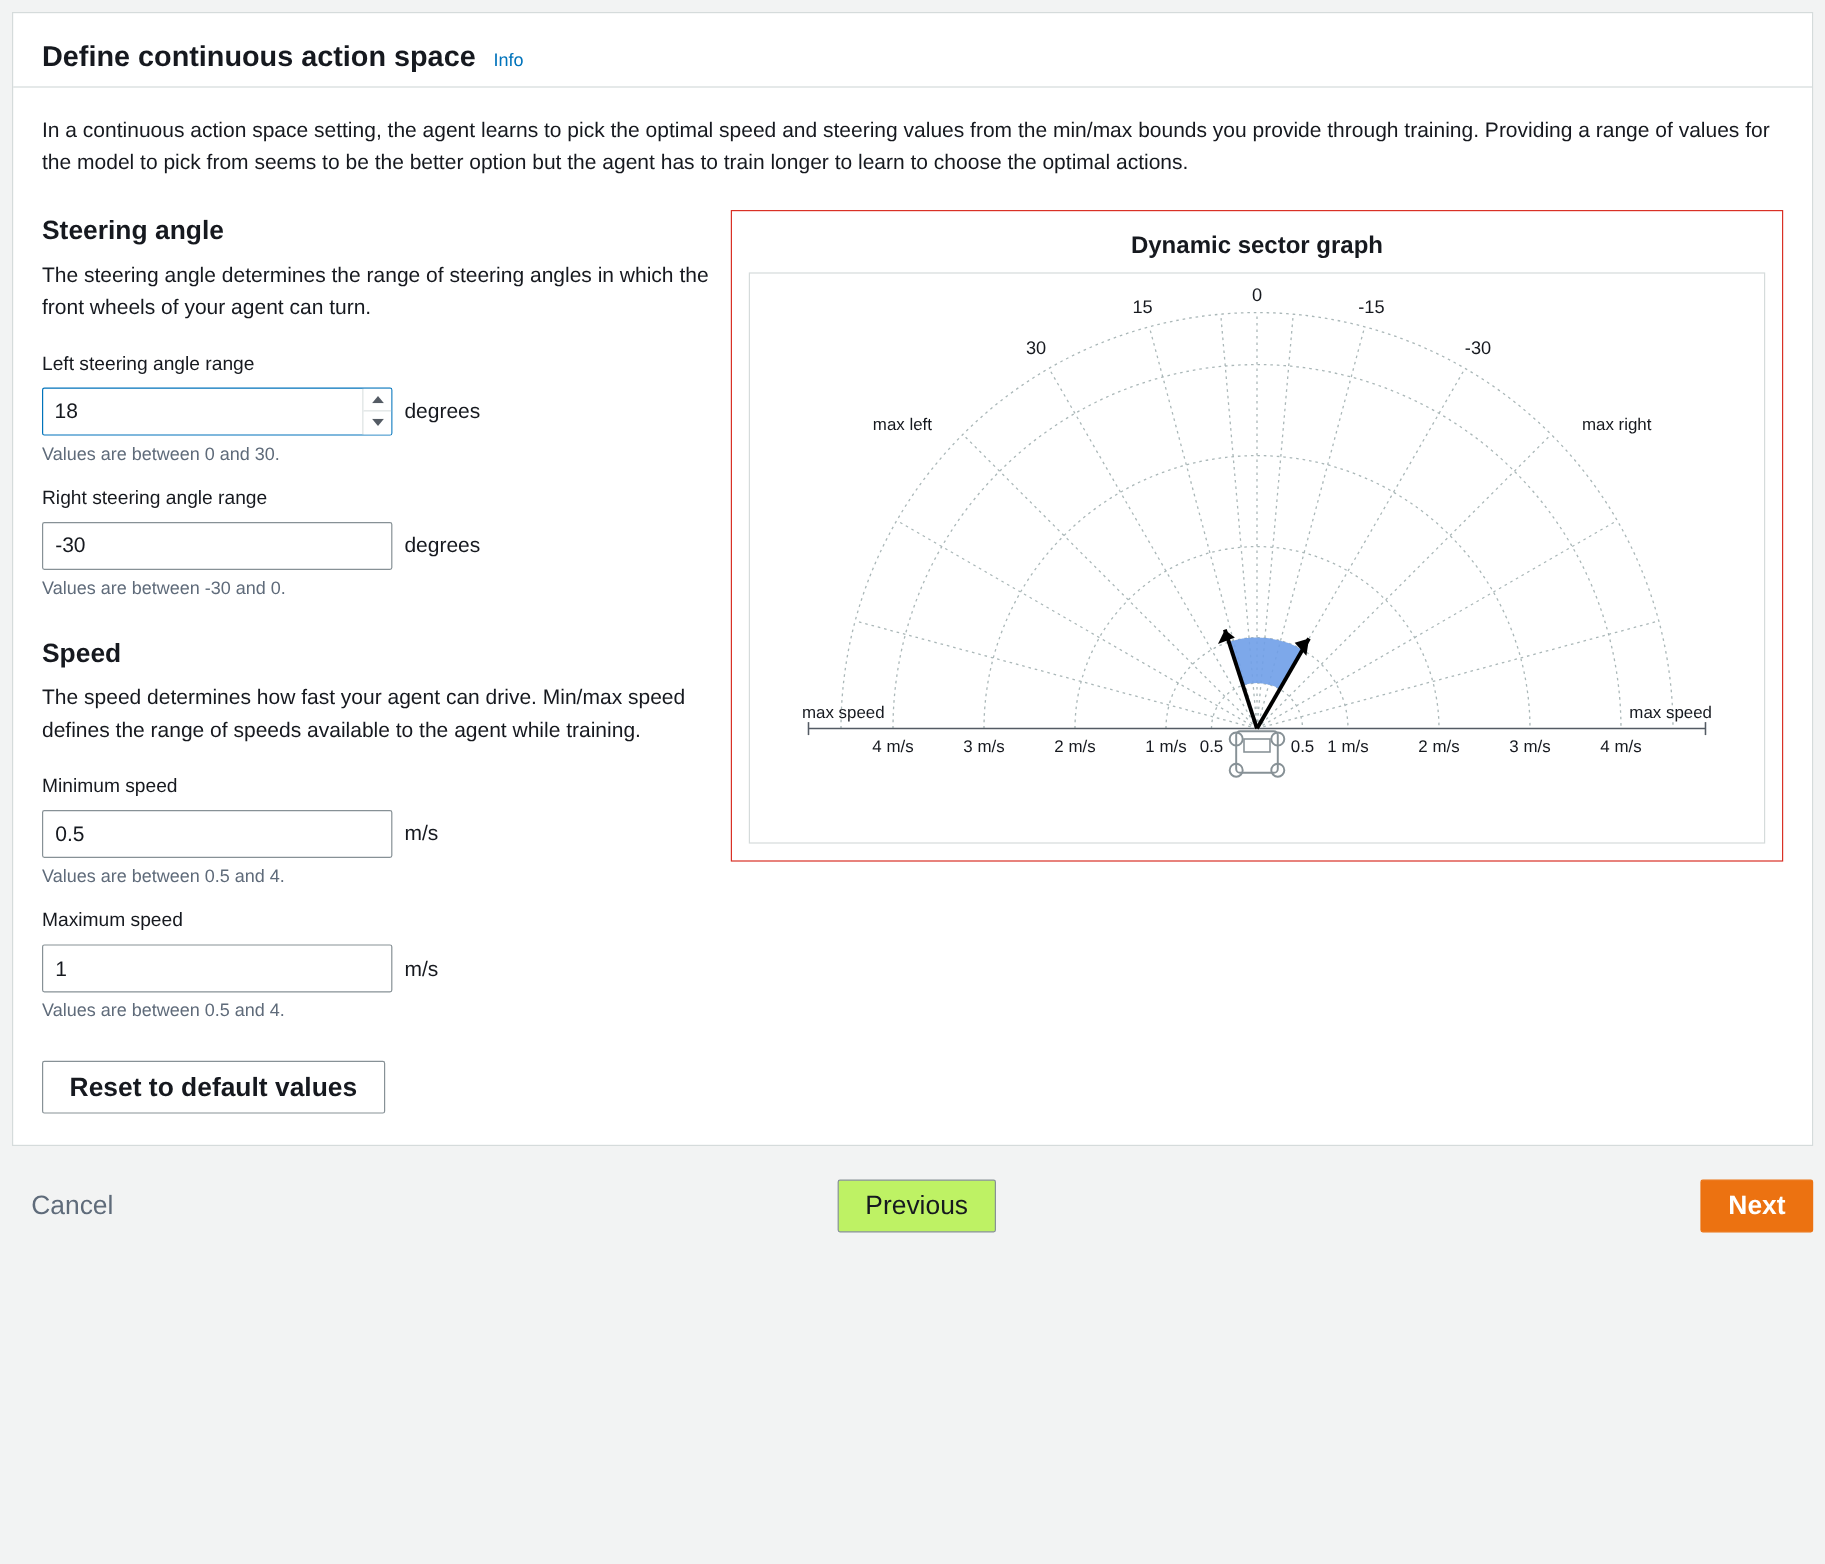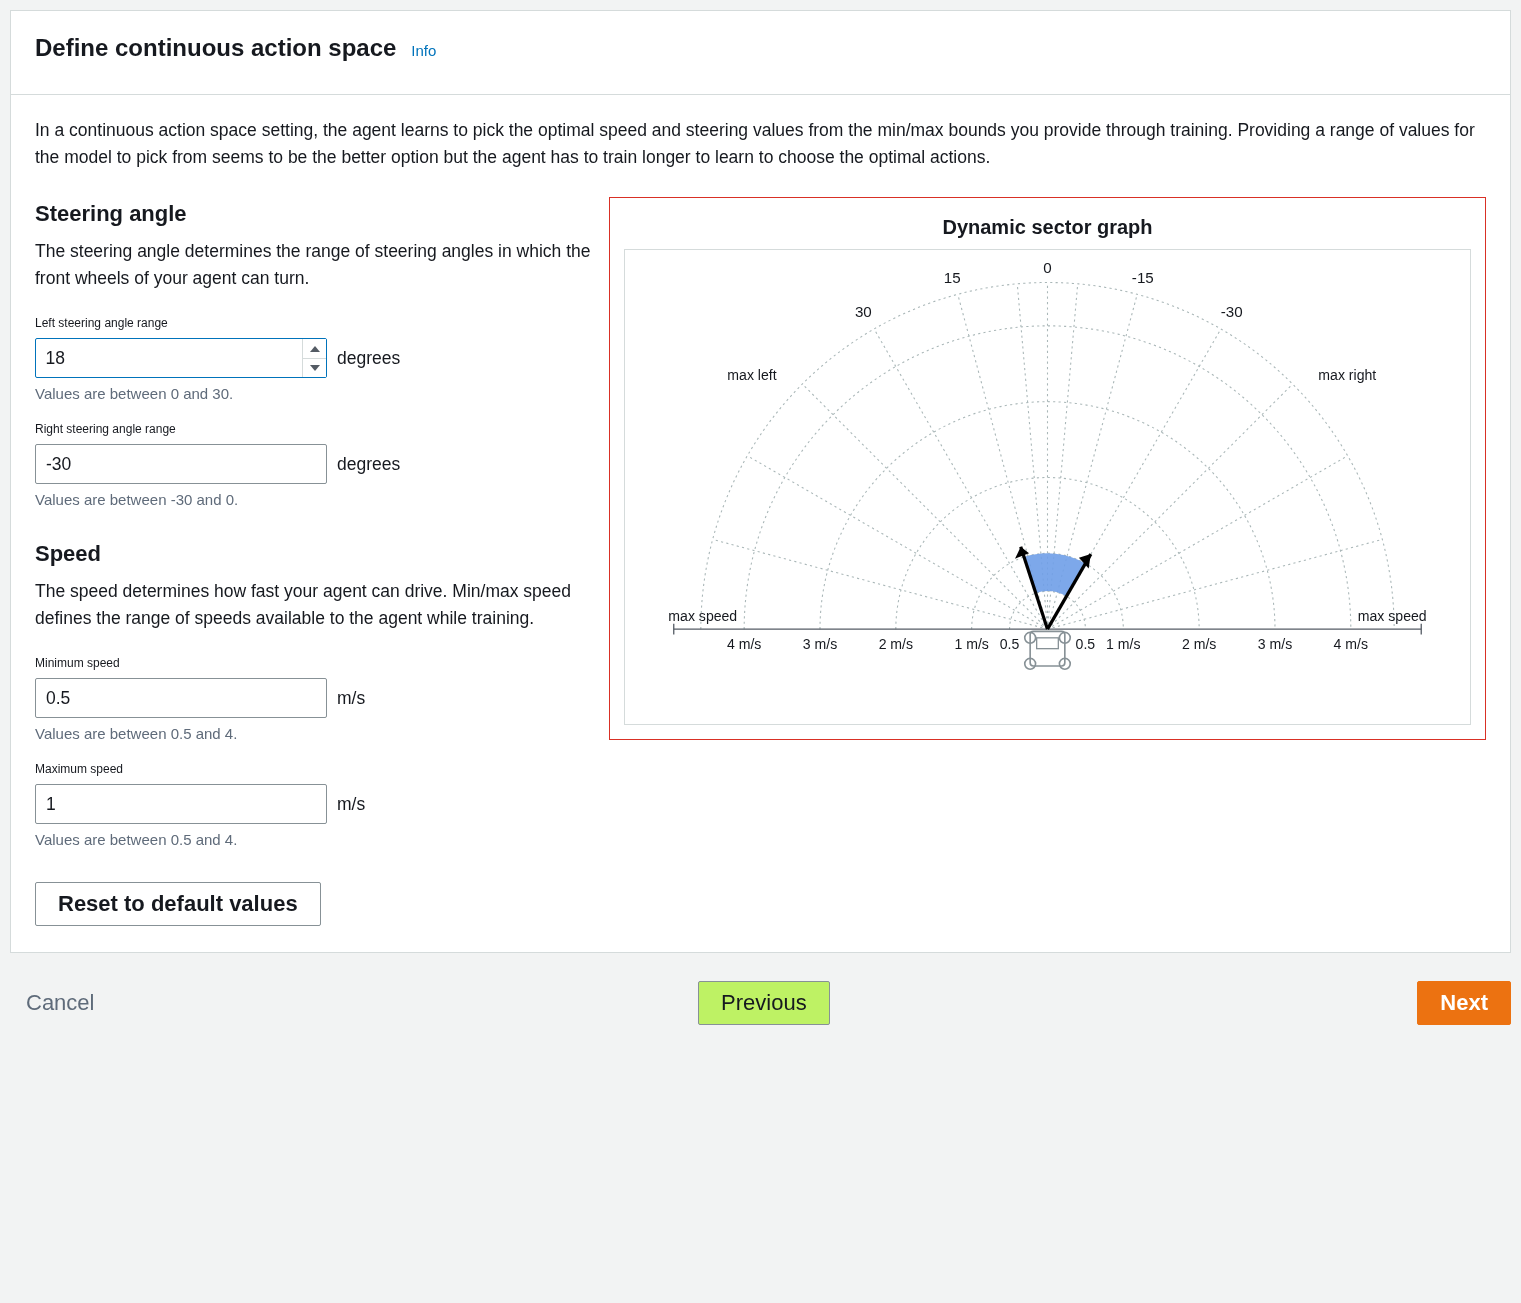--- a/index.html
+++ b/index.html
@@ -21,21 +21,21 @@
     color:var(--text);
     background:var(--bg);
     padding:0 0 40px 0;
   }
   .panel{
     margin:10px 10px 0 10px;
     background:#fff;
     border:1px solid var(--border);
   }
   .panel-header{
-    padding:18px 24px 28px 24px;
+    padding:18px 24px 6px 24px;
     border-bottom:1px solid var(--border);
   }
   .panel-title{
     font-size:24px;
     font-weight:700;
     margin:0;
     display:inline;
   }
   .info-link{
     color:var(--link);
@@ -68,21 +68,21 @@
     font-weight:700;
     margin:0 0 6px 0;
   }
   .section-desc{
     margin:0 0 22px 0;
   }
   .form-group{margin:0 0 4px 0;}
   .form-label{
     display:block;
     margin:0 0 6px 0;
-    font-size:12px;
+    font-size:16px;
   }
   .input-row{display:flex;align-items:center;gap:10px;margin-bottom:4px;}
   .num-wrap{position:relative;display:inline-block;}
   input[type="number"]{
     width:292px;
     height:40px;
     padding:6px 30px 6px 10px;
     font-size:17.5px;
     border:1px solid var(--border-dark);
     border-radius:2px;

